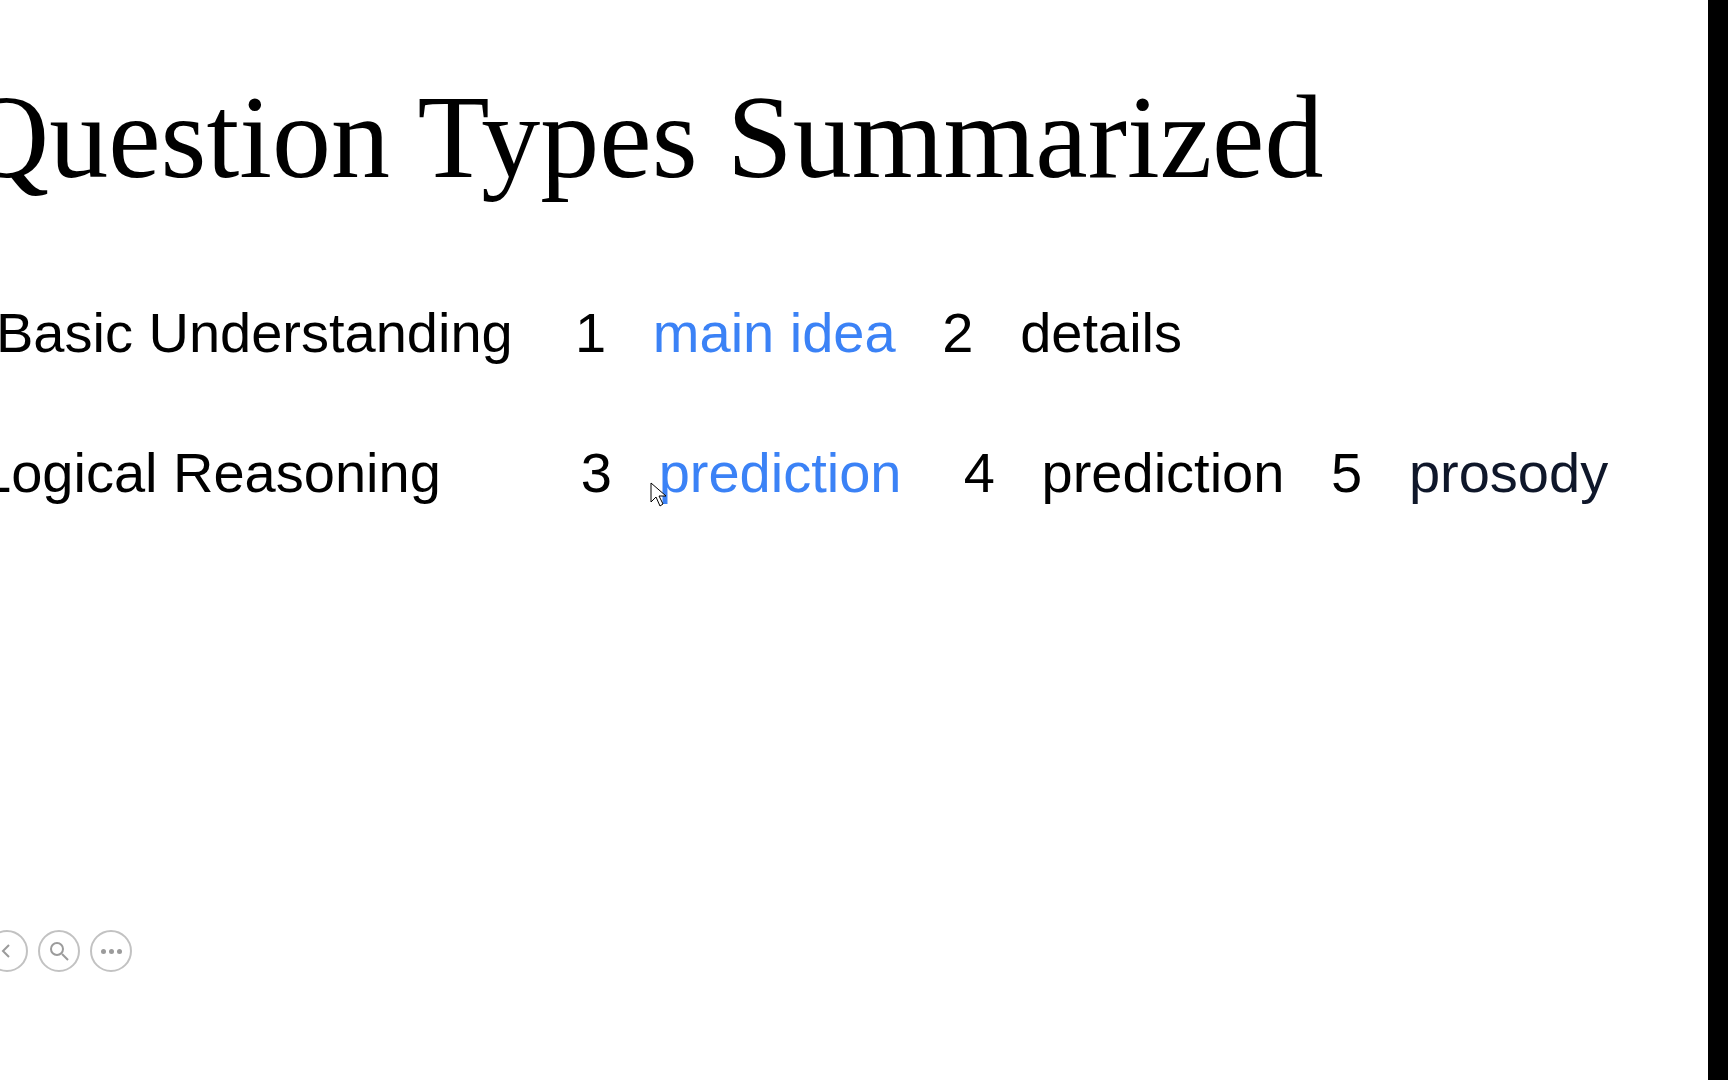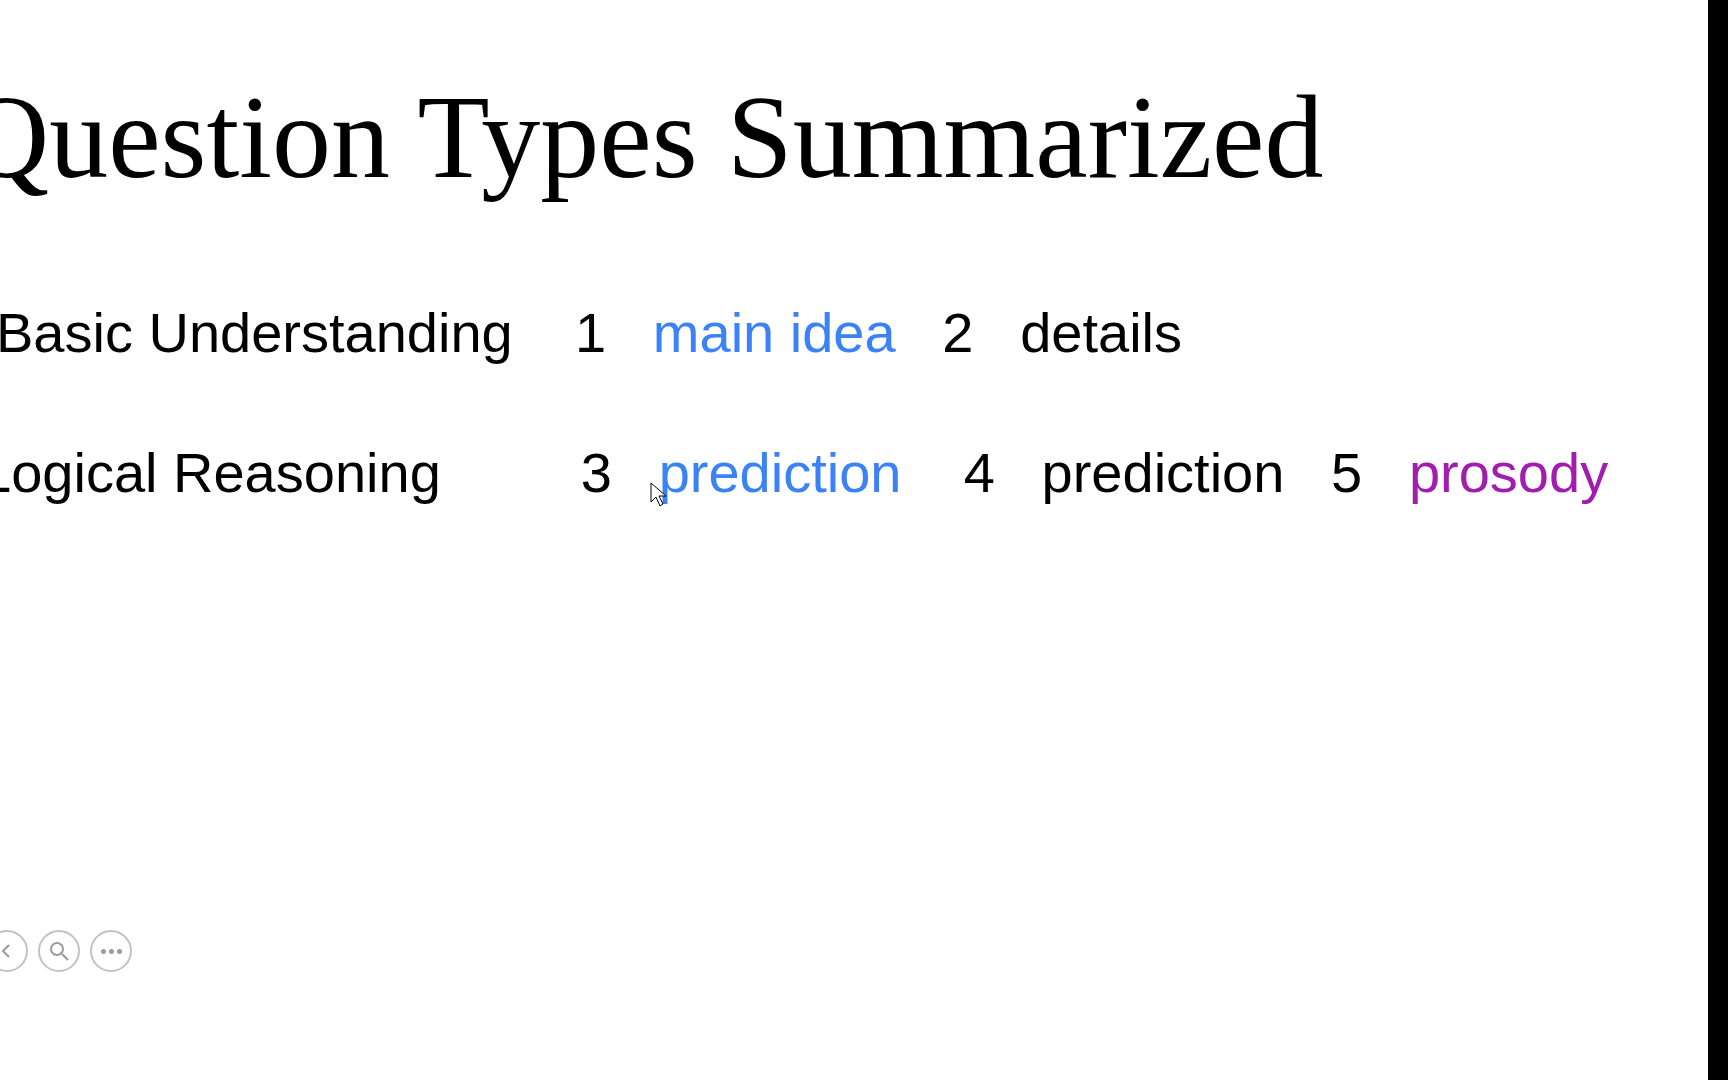--- a/index.html
+++ b/index.html
@@ -30,21 +30,21 @@
     }
     .line2 {
       position: absolute;
       left: -20px;
       top: 440px;
       font-size: 56px;
       color: #000;
       white-space: nowrap;
     }
     .green { color: #3b82f6; }
-    .red { color: #a21caf; }
+    .red { color: #0f172a; }
     .right-strip {
       position: absolute;
       right: 0;
       top: 0;
       width: 20px;
       height: 1080px;
       background: #000;
     }
     
     .controls {

